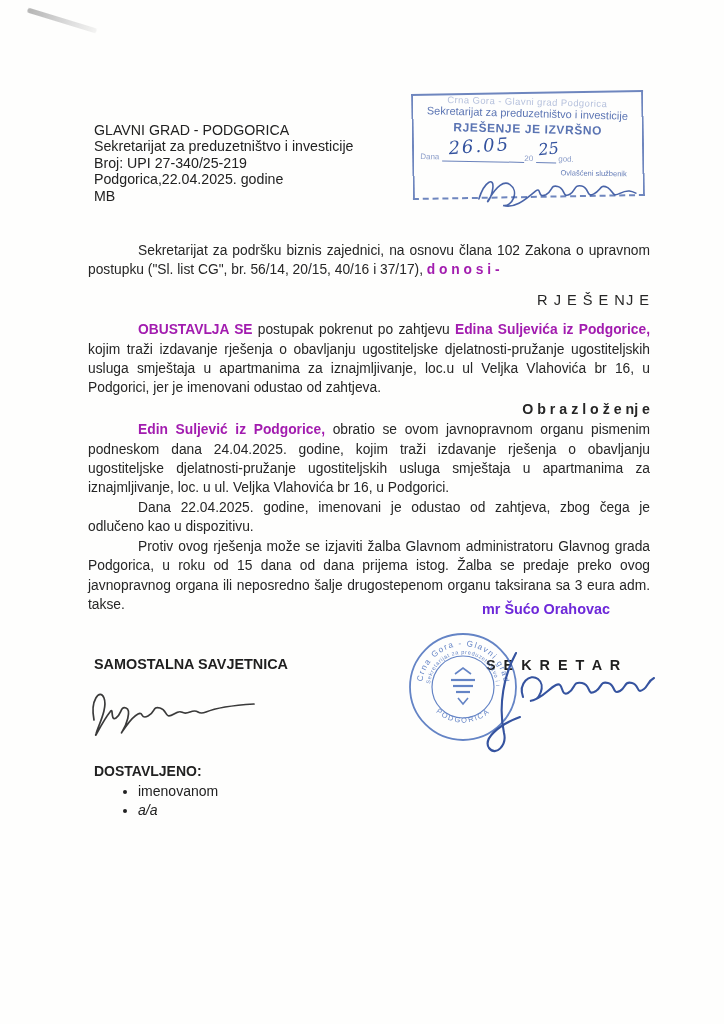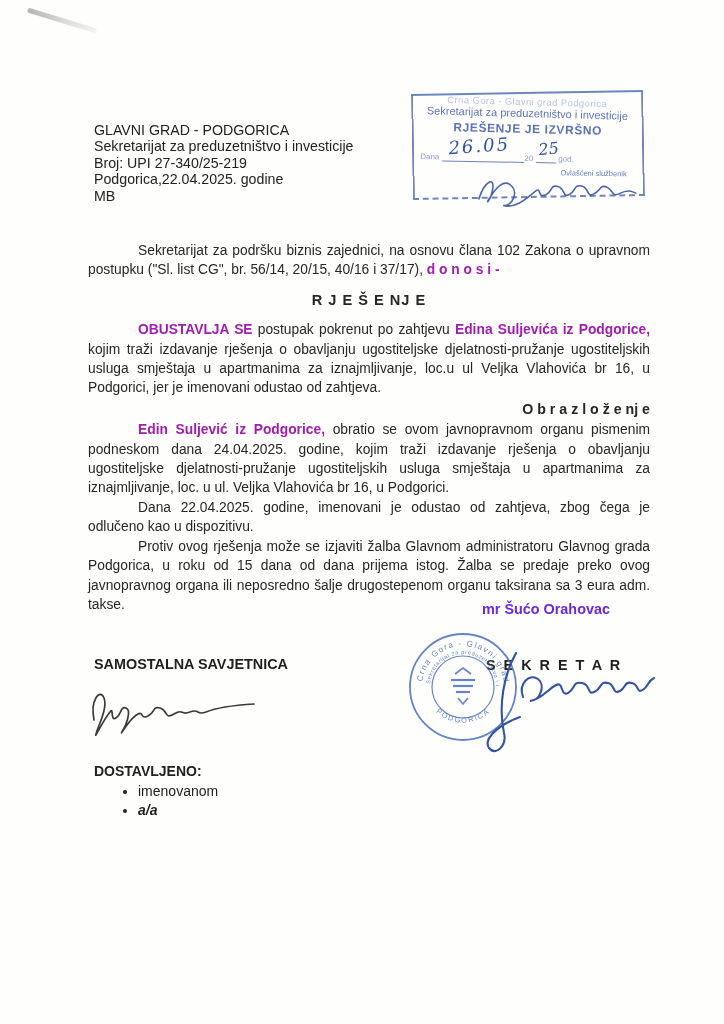--- a/index.html
+++ b/index.html
@@ -38,36 +38,36 @@
   .stamp .dateline{position:relative;width:82px;border-bottom:1.3px solid rgba(58,90,166,.75);height:10px;}
   .stamp .yearline{position:relative;width:20px;border-bottom:1.3px solid rgba(58,90,166,.75);height:10px;margin-right:2px;}
   .hand{font-family:"DejaVu Serif", serif;font-style:italic;color:#33529e;}
   .stamp .hw-date{position:absolute;left:6px;top:-16px;font-size:18px;transform:rotate(-5deg);letter-spacing:2px;white-space:nowrap;}
   .stamp .hw-year{position:absolute;left:2px;top:-13px;font-size:16px;transform:rotate(-7deg);}
   .stamp .officer{position:absolute;top:76px;right:16px;font-size:7.5px;opacity:.8;transform:rotate(2deg);}
   .stamp .officer-sig{position:absolute;right:2px;bottom:-16px;}
   
   .doc-body{position:absolute;left:88px;top:241px;width:562px;font-size:13.8px;line-height:19.4px;}
   .doc-body p{margin:0;text-align:justify;text-indent:50px;}
-  .doc-body .title{text-align:center;text-indent:0;font-weight:bold;font-size:14.6px;margin:11px 0 10px;letter-spacing:1px;}
+  .doc-body .title{text-align:right;text-indent:0;font-weight:normal;font-size:14.6px;margin:11px 0 10px;letter-spacing:1px;}
   .doc-body .subhead{text-align:right;text-indent:0;font-weight:bold;font-size:14.2px;margin:2px 0 1px;}
   b{color:#a21caf;}
   
   .sig-left{position:absolute;left:94px;top:655px;font-size:14.4px;font-weight:bold;line-height:18px;color:#1f1f1f;}
   .sig-left-svg{position:absolute;left:84px;top:680px;}
   .sig-right-name{position:absolute;left:482px;top:601px;font-size:14.4px;font-weight:bold;color:#6d28d9;}
   .sig-right-title{position:absolute;left:486px;top:657px;font-size:14.4px;font-weight:bold;letter-spacing:2px;color:#1f1f1f;}
   .seal-svg{position:absolute;left:406px;top:630px;opacity:.85;}
   .sig-right-svg{position:absolute;left:468px;top:645px;}
   
   .delivered{position:absolute;left:94px;top:763px;font-size:14px;color:#222;}
   .delivered .dl-label{font-weight:bold;}
   .delivered ul{margin:4px 0 0 0;padding-left:44px;}
   .delivered li{margin-bottom:3px;}
-  .delivered li.italic{font-style:italic;font-weight:bold;}
+  .delivered li.italic{font-style:italic;}
 </style>
 </head>
 <body>
 
 <div class="page">
 
   <div class="corner-mark"></div>
 
   <div class="header">
     <div>GLAVNI GRAD - PODGORICA</div>

